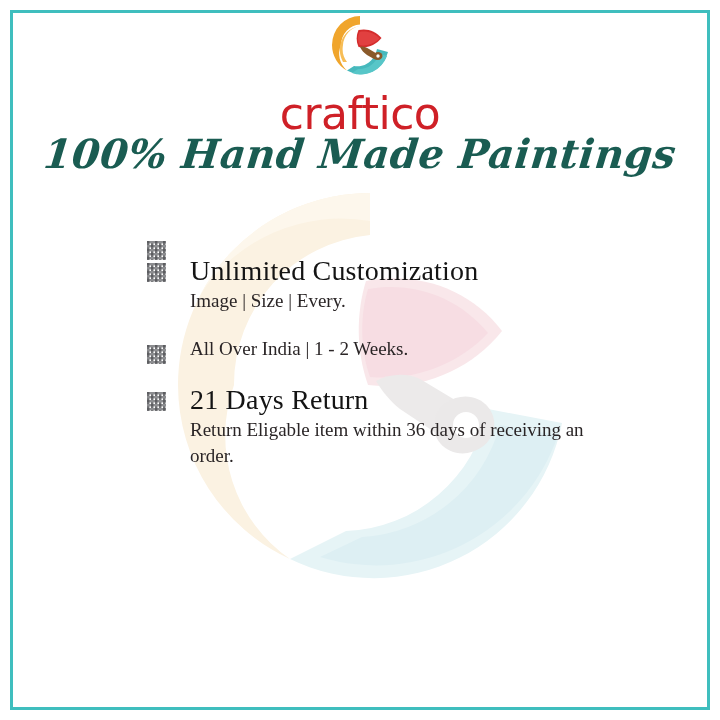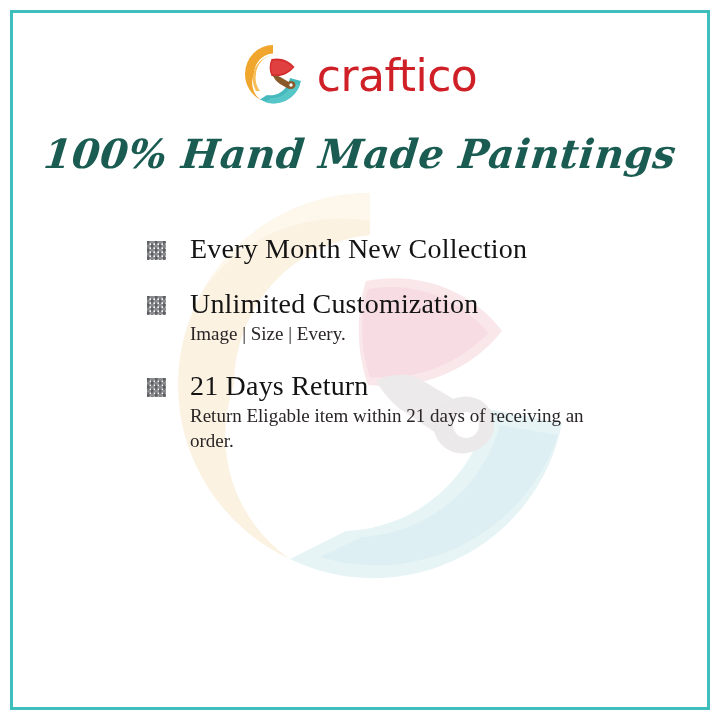--- a/index.html
+++ b/index.html
@@ -46,20 +46,21 @@
   
   #logo-lockup {
     position: absolute;
     top: 38px;
     left: 0; right: 0;
     height: 72px;
     display: flex;
     align-items: center;
     justify-content: center;
     gap: 14px;
+    flex-direction: column;
   }
   #logo-mark {
     width: 60px; height: 62px;
     flex: 0 0 auto;
     position: relative;
   }
   #logo-mark svg { display: block; width: 100%; height: 100%; }
   #logo-wordmark {
     font-family: "DejaVu Sans", "Liberation Sans", sans-serif;
     font-size: 44px;
@@ -266,21 +267,20 @@
             <rect x="9" y="9" width="2.4" height="2.4"></rect>
             <rect x="17" y="9" width="2.4" height="2.4"></rect>
             <rect x="5" y="13" width="2.4" height="2.4"></rect>
             <rect x="13" y="13" width="2.4" height="2.4"></rect>
             <rect x="1" y="17" width="2.4" height="2.4"></rect>
             <rect x="9" y="17" width="2.4" height="2.4"></rect>
             <rect x="17" y="17" width="2.4" height="2.4"></rect>
           </g>
         </svg>
       </span>
-      <div class="feature-title">Every Month New Collection</div>
     </div>
 
     <div class="feature">
       <span class="weave-icon">
         <svg viewBox="0 0 21 21" aria-hidden="true">
           <g fill="#6f7073">
             <rect x="1" y="1" width="2.4" height="19"></rect>
             <rect x="5" y="1" width="2.4" height="19"></rect>
             <rect x="9" y="1" width="2.4" height="19"></rect>
             <rect x="13" y="1" width="2.4" height="19"></rect>
@@ -341,20 +341,21 @@
             <rect x="9" y="9" width="2.4" height="2.4"></rect>
             <rect x="17" y="9" width="2.4" height="2.4"></rect>
             <rect x="5" y="13" width="2.4" height="2.4"></rect>
             <rect x="13" y="13" width="2.4" height="2.4"></rect>
             <rect x="1" y="17" width="2.4" height="2.4"></rect>
             <rect x="9" y="17" width="2.4" height="2.4"></rect>
             <rect x="17" y="17" width="2.4" height="2.4"></rect>
           </g>
         </svg>
       </span>
+      <div class="feature-sub">All Over India | 1 - 2 Weeks.</div>
     </div>
 
     <div class="feature">
       <span class="weave-icon">
         <svg viewBox="0 0 21 21" aria-hidden="true">
           <g fill="#6f7073">
             <rect x="1" y="1" width="2.4" height="19"></rect>
             <rect x="5" y="1" width="2.4" height="19"></rect>
             <rect x="9" y="1" width="2.4" height="19"></rect>
             <rect x="13" y="1" width="2.4" height="19"></rect>
@@ -378,17 +379,17 @@
             <rect x="17" y="9" width="2.4" height="2.4"></rect>
             <rect x="5" y="13" width="2.4" height="2.4"></rect>
             <rect x="13" y="13" width="2.4" height="2.4"></rect>
             <rect x="1" y="17" width="2.4" height="2.4"></rect>
             <rect x="9" y="17" width="2.4" height="2.4"></rect>
             <rect x="17" y="17" width="2.4" height="2.4"></rect>
           </g>
         </svg>
       </span>
       <div class="feature-title">21 Days Return</div>
-      <div class="feature-sub">Return Eligable item within 21 days of receiving an order.</div>
+      <div class="feature-sub">Return Eligable item within 36 days of receiving an order.</div>
     </div>
 
   </div>
 </div>
 
 </body></html>

